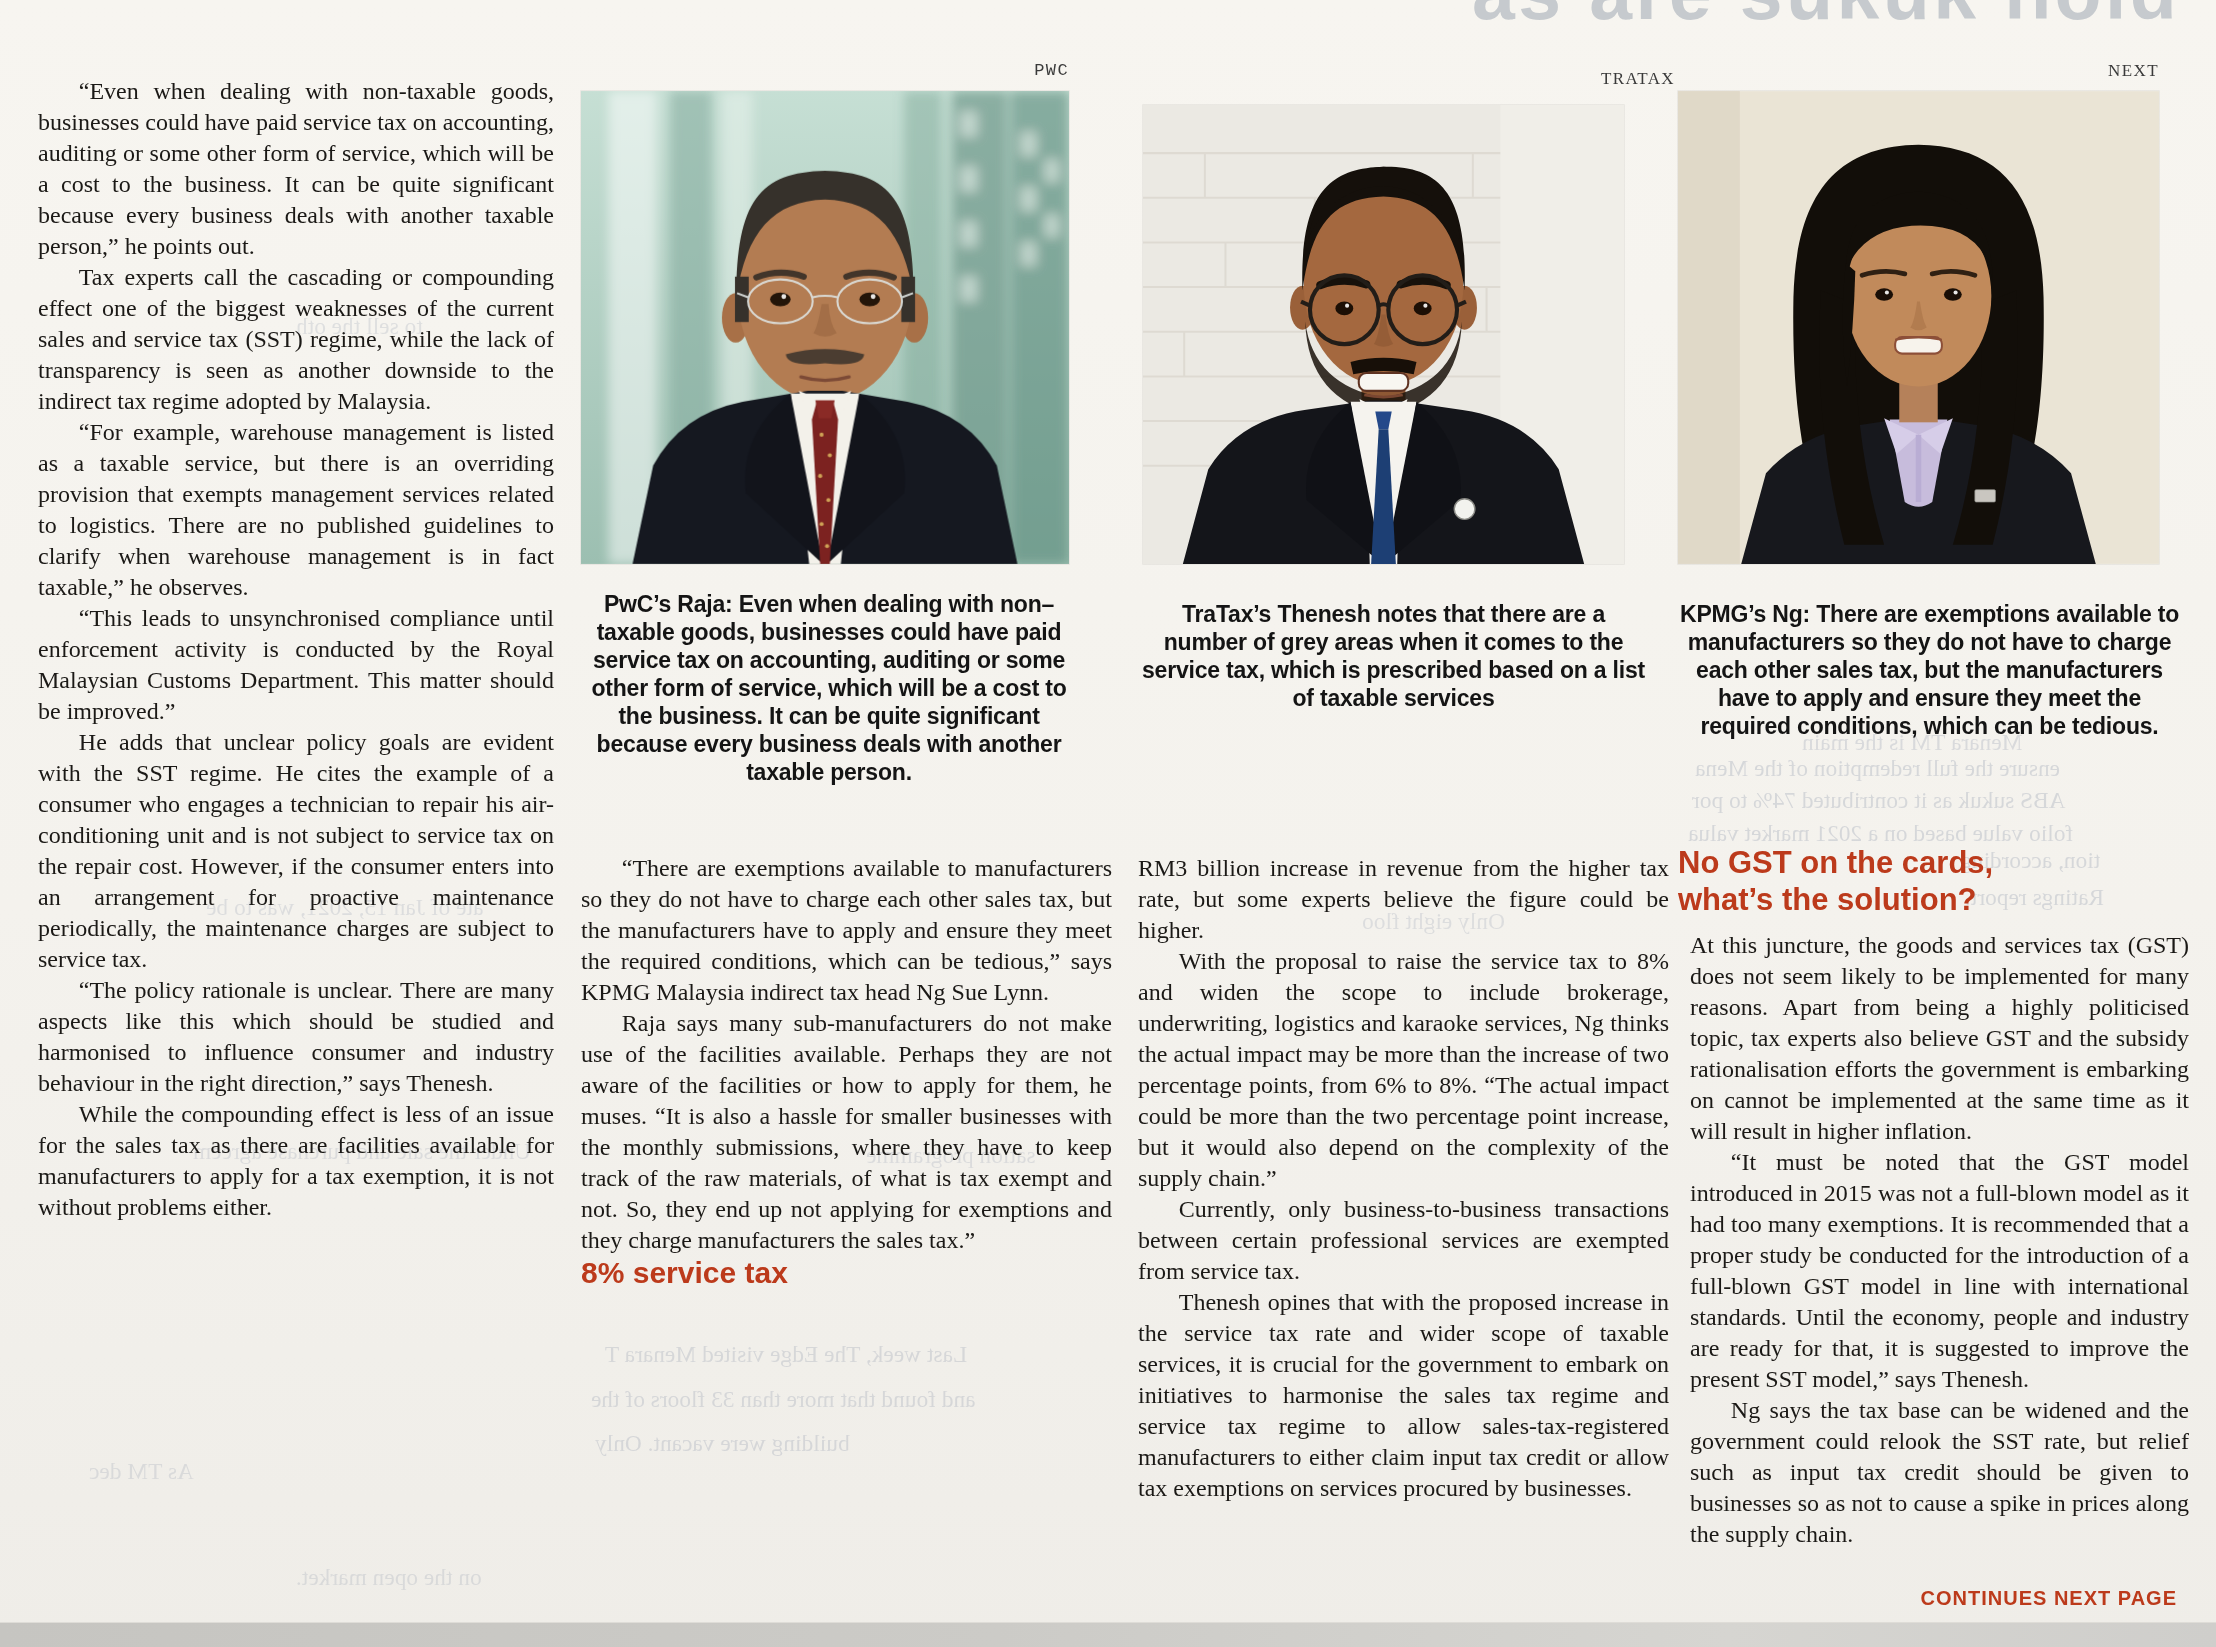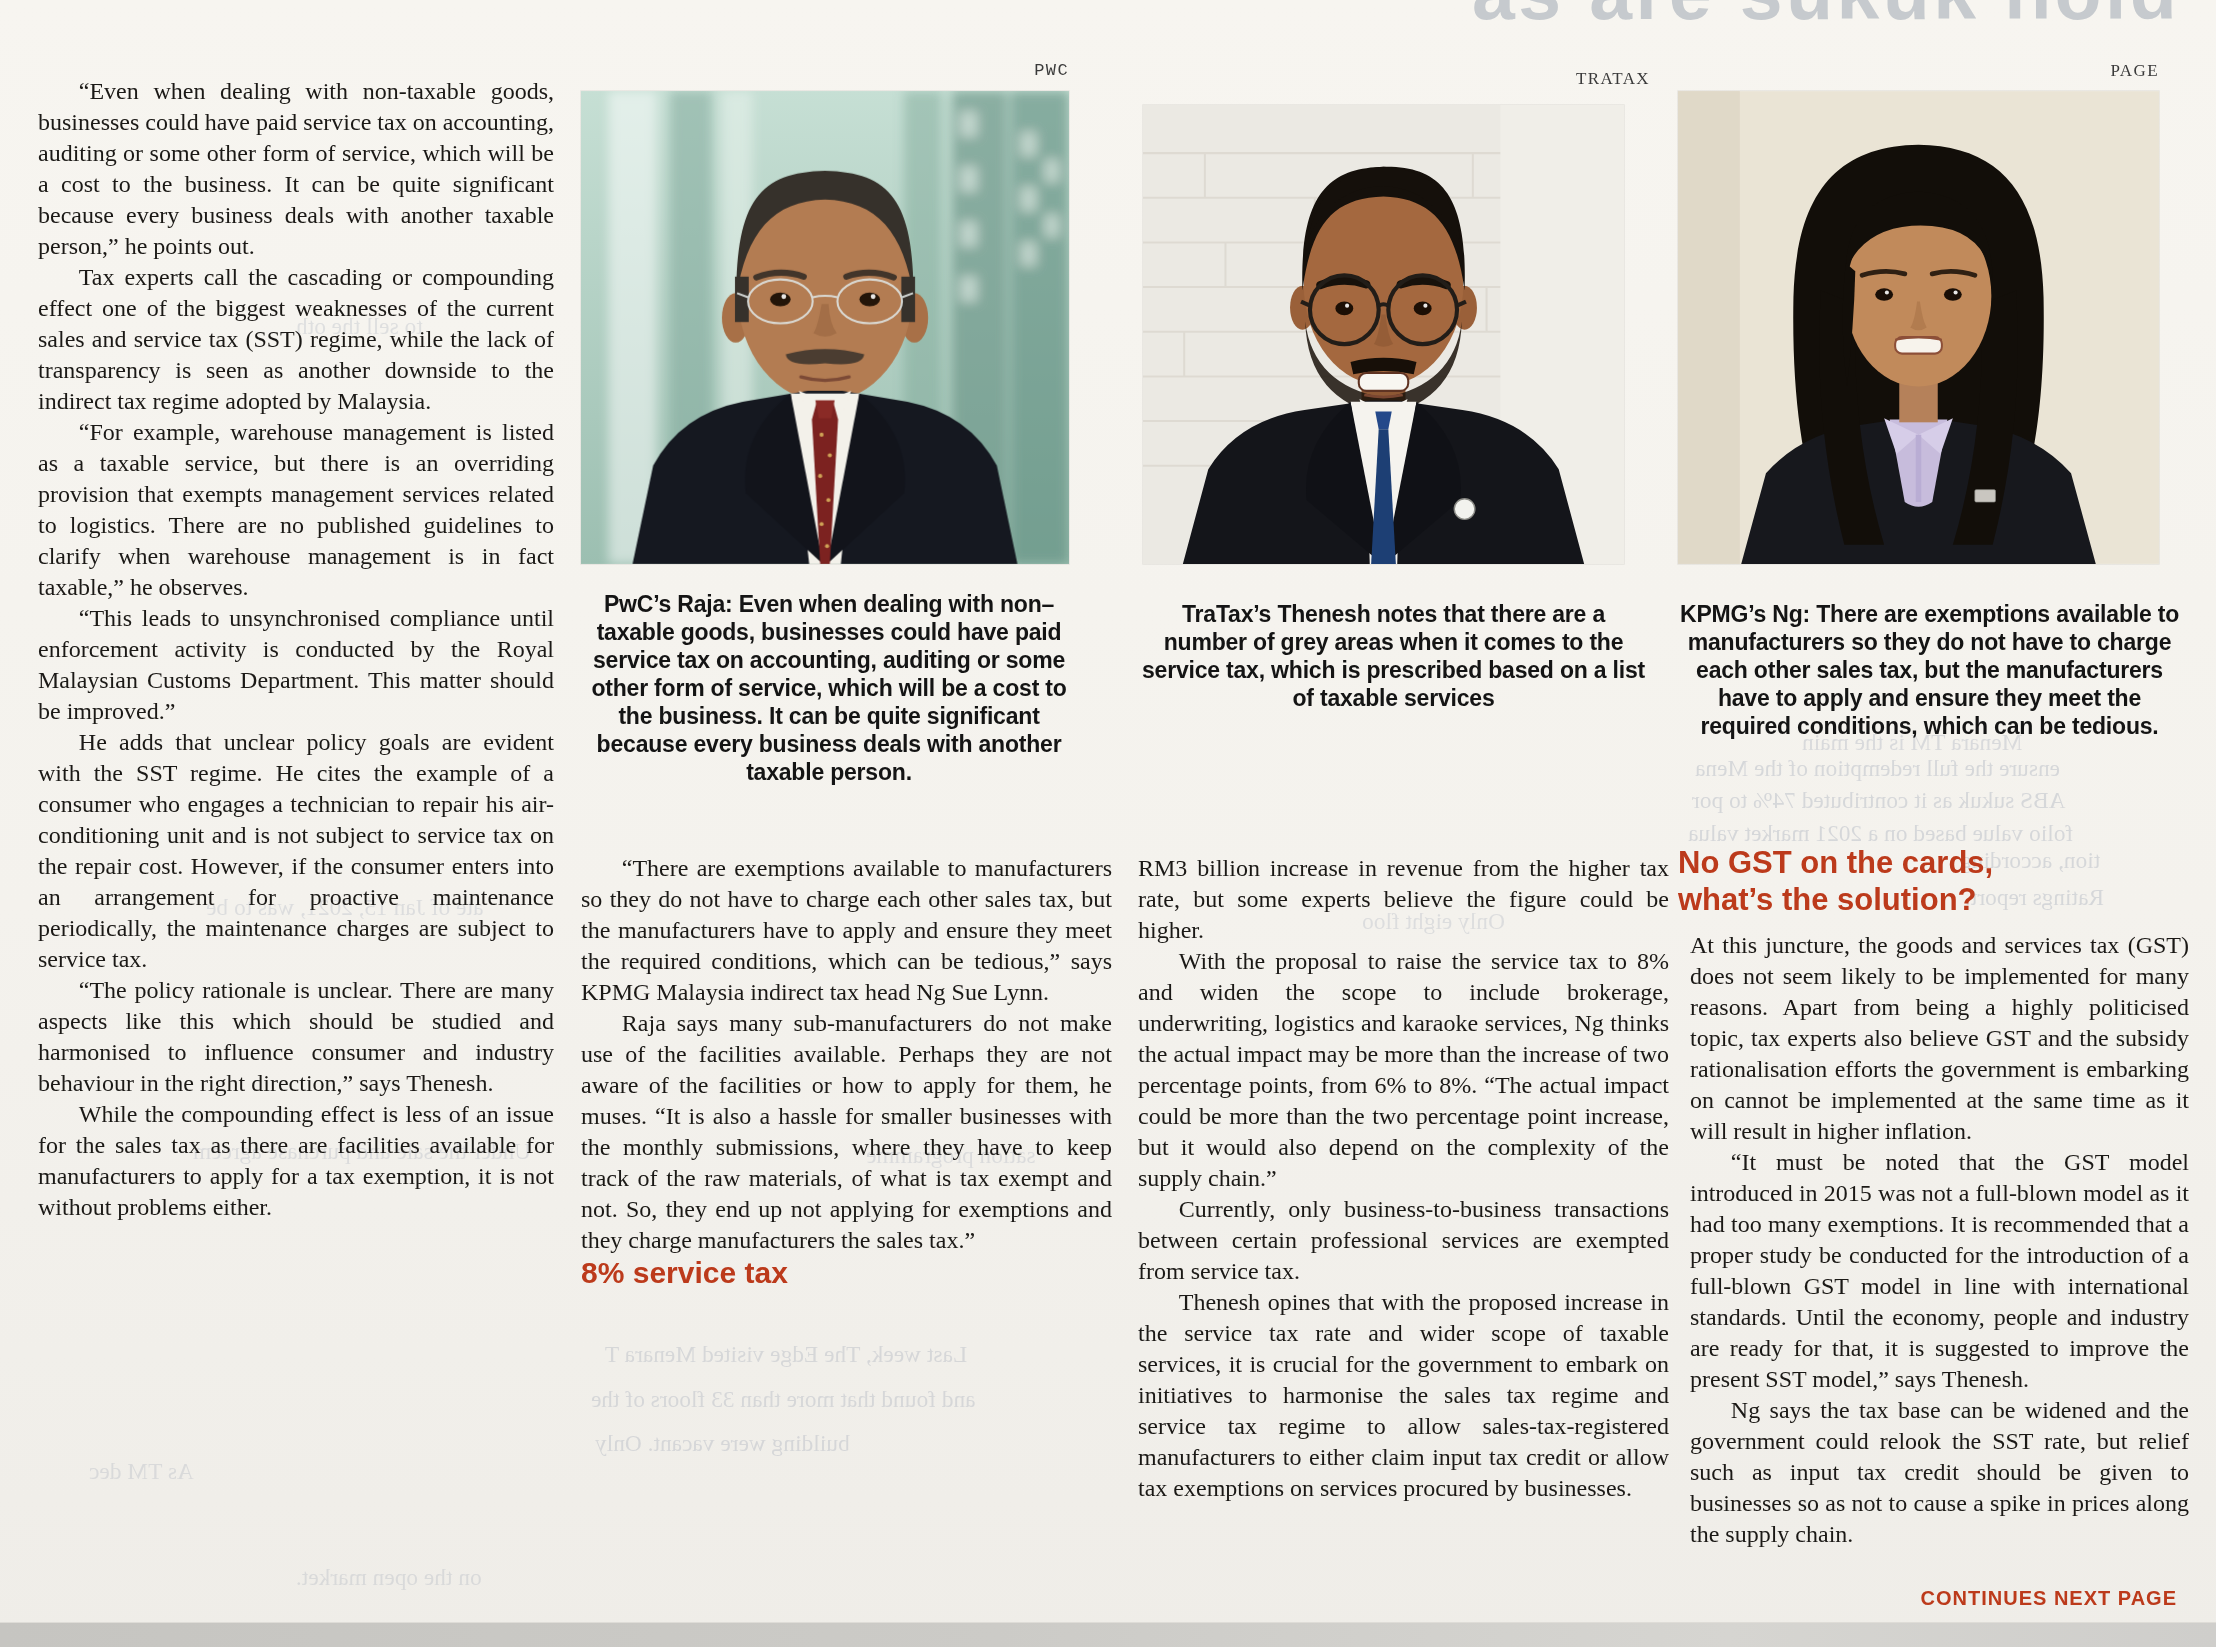--- a/index.html
+++ b/index.html
@@ -57,22 +57,22 @@
       <span class="ghost" style="left: 1362px; top: 908px;">Only eight floo</span>
       <span class="ghost" style="left: 1802px; top: 729px; opacity: 0.2;">Menara TM is the main</span>
       <span class="ghost" style="left: 1695px; top: 755px; opacity: 0.22;">ensure the full redemption of the Mena</span>
       <span class="ghost" style="left: 1692px; top: 787px; opacity: 0.22;">ABS sukuk as it contributed 74% to por</span>
       <span class="ghost" style="left: 1688px; top: 820px; opacity: 0.22;">folio value based on a 2021 market valua</span>
       <span class="ghost" style="left: 1960px; top: 847px; opacity: 0.22;">tion, according</span>
       <span class="ghost" style="left: 1965px; top: 884px; opacity: 0.22;">Ratings report.</span>
     </div>
 
   <div class="credit" style="left:581px;top:61px;width:488px;font-family:Liberation Mono, monospace;">PWC</div>
-  <div class="credit" style="left:1169px;top:69px;width:481px;">TRATAX</div>
-  <div class="credit" style="left:1678px;top:61px;width:481px;">PAGE</div>
+  <div class="credit" style="left:1194px;top:69px;width:481px;">TRATAX</div>
+  <div class="credit" style="left:1678px;top:61px;width:481px;">NEXT</div>
 
   <div class="photo" style="left:581px;top:91px;">
     <svg width="488" height="473" viewBox="0 0 710 688">
       <defs>
         <linearGradient id="p1g" x1="0" y1="0" x2="0" y2="1">
           <stop offset="0" stop-color="#c6dfd4"></stop>
             <stop offset="1" stop-color="#9cbfb1"></stop>
         </linearGradient>
         <filter id="f1" x="-10%" y="-10%" width="120%" height="120%">
             <feGaussianBlur stdDeviation="8"></feGaussianBlur>

